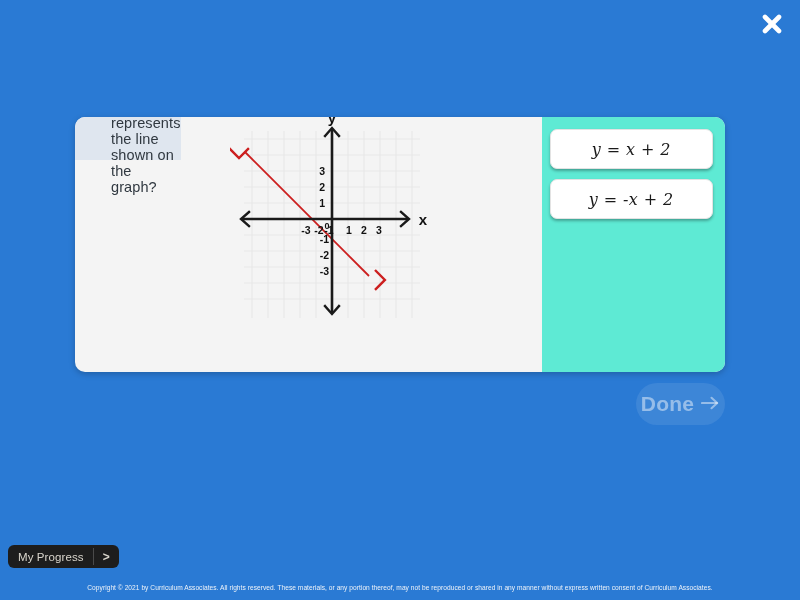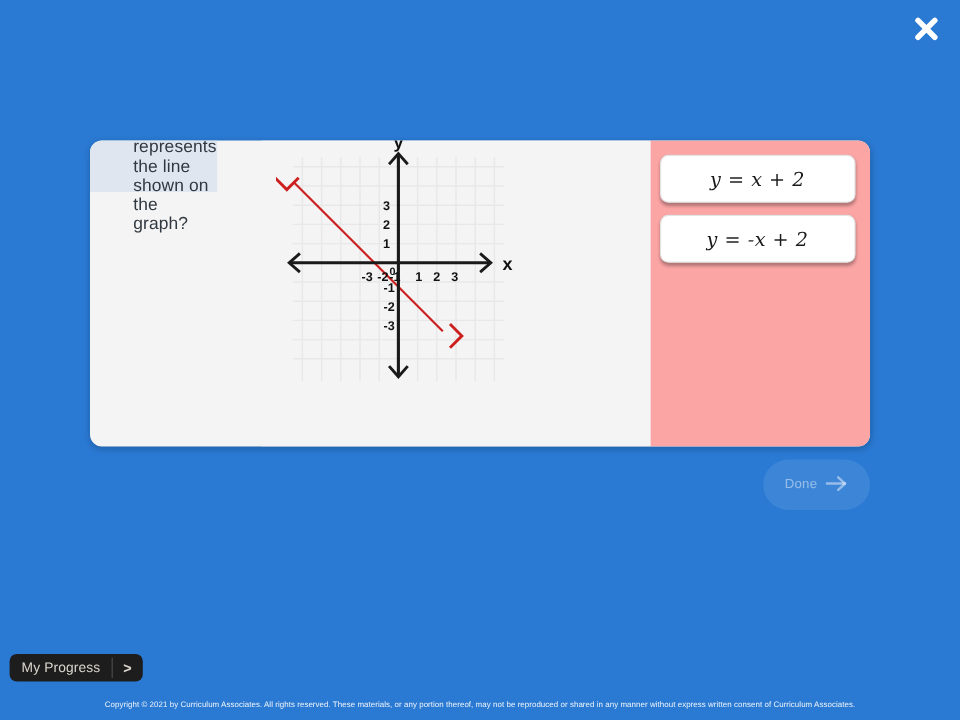--- a/index.html
+++ b/index.html
@@ -80,21 +80,21 @@
     left: 12px;
     top: -4px;
     width: 300px;
     height: 215px;
   }
   .graph-wrap svg { display: block; }
 
   
   .answers-panel {
     flex: 1 1 auto;
-    background: #fca5a5;
+    background: #5eead4;
     border-radius: 0 8px 8px 0;
     padding: 12px 12px 10px 8px;
     box-sizing: border-box;
     display: flex;
     flex-direction: column;
     justify-content: flex-start;
     gap: 10px;
   }
   .answer-choice {
     height: 40px;
@@ -129,22 +129,22 @@
     border: none;
     display: flex;
     align-items: center;
     justify-content: center;
     gap: 7px;
     cursor: default;
     padding: 0;
   }
   .done-btn .done-label {
     color: rgba(255,255,255,0.46);
-    font-size: 11px;
-    font-weight: normal;
+    font-size: 21px;
+    font-weight: bold;
     letter-spacing: 0.2px;
   }
   .done-btn .arrow-ico { display: block; }
 
   
   .progress-pill {
     position: absolute;
     left: 8px;
     top: 545px;
     height: 23px;

